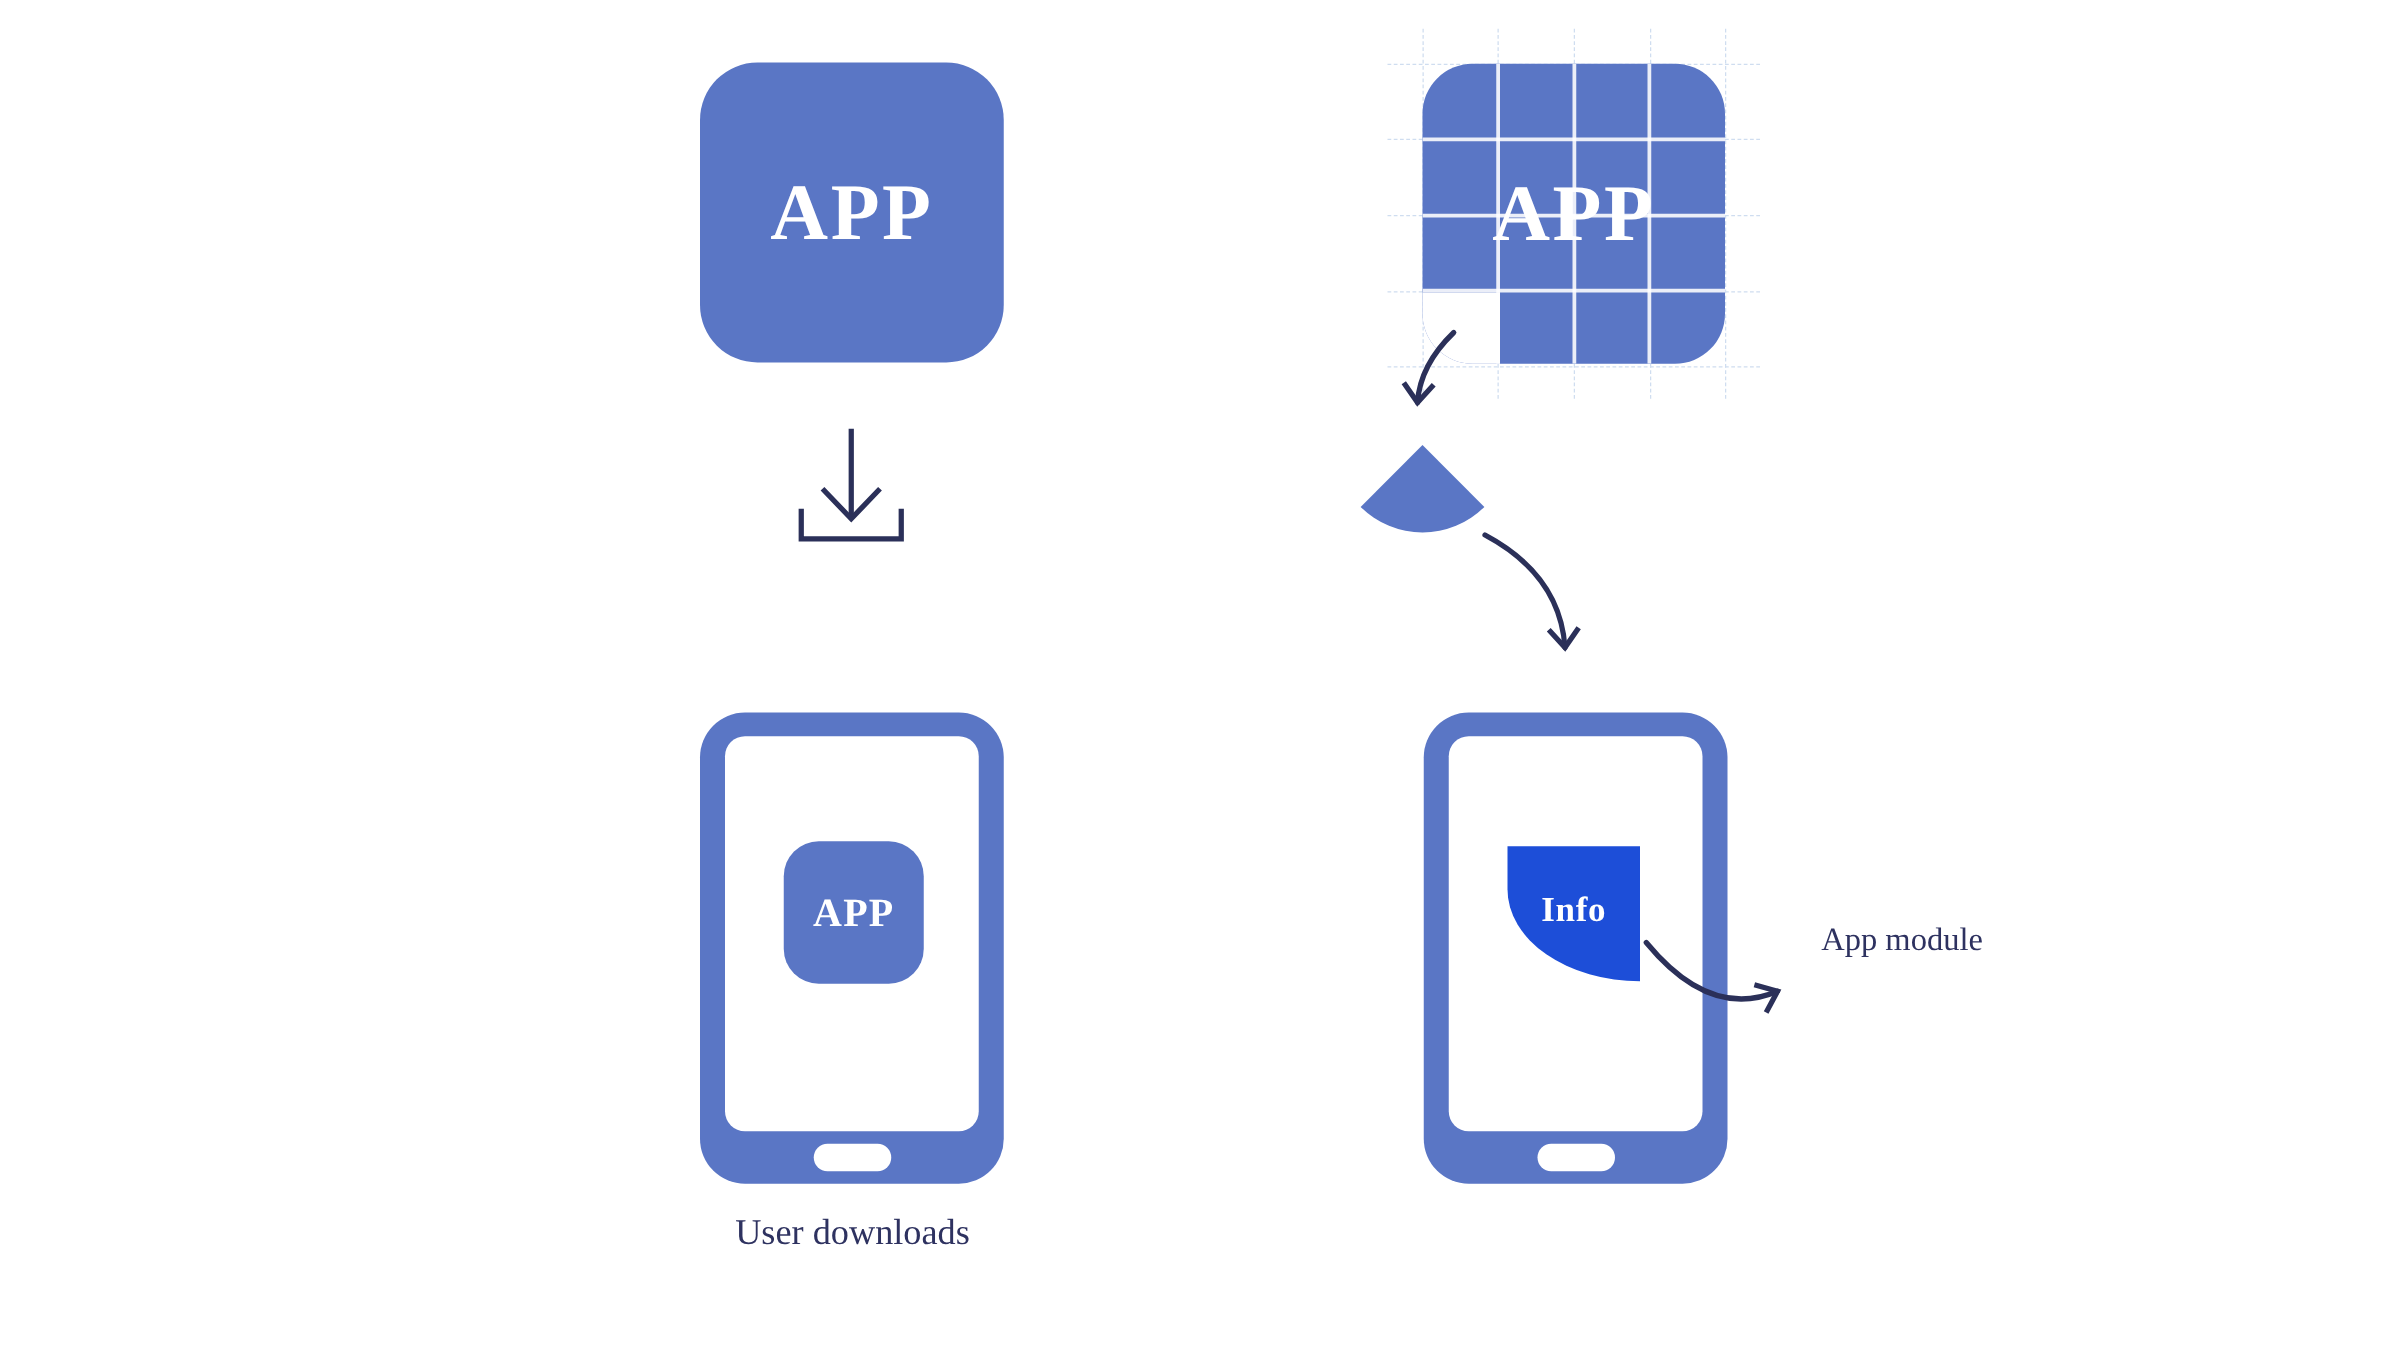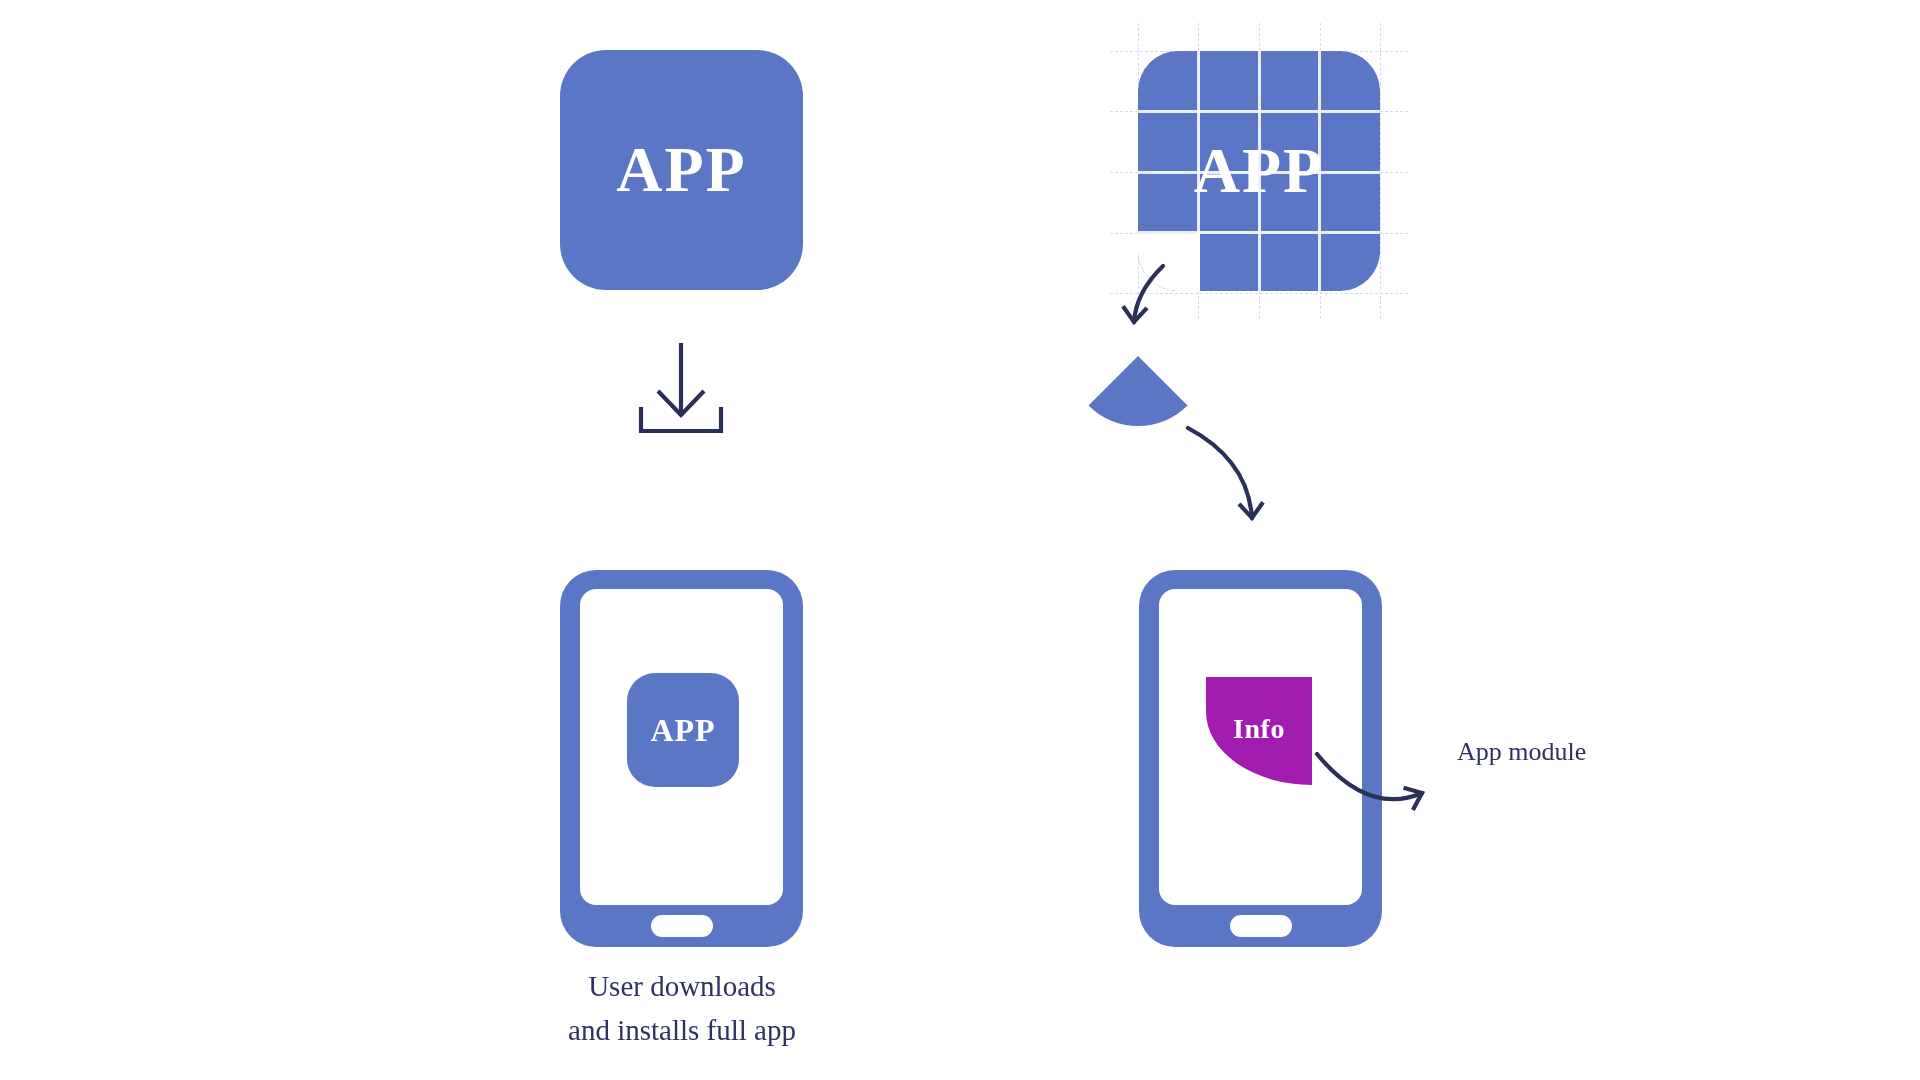--- a/index.html
+++ b/index.html
@@ -25,21 +25,21 @@
   
   .phone{position:absolute;top:570px;width:243px;height:377px;background:#5a76c5;border-radius:36px;}
   #left-phone{left:560px;}
   #right-phone{left:1139px;}
   .screen{position:absolute;left:20px;right:20px;top:19px;bottom:42px;background:#ffffff;border-radius:16px;}
   .home-pill{position:absolute;left:50%;transform:translateX(-50%);bottom:10px;width:62px;height:22px;
     background:#ffffff;border-radius:11px;}
   .app-badge{position:absolute;left:67px;top:103px;width:112px;height:114px;background:#5a76c5;
     border-radius:28px;display:flex;align-items:center;justify-content:center;
     color:#ffffff;font-size:32px;font-weight:700;letter-spacing:1px;}
-  #info-shape{position:absolute;left:67px;top:107px;width:106px;height:108px;background:#a21caf;
+  #info-shape{position:absolute;left:67px;top:107px;width:106px;height:108px;background:#1d4ed8;
     border-bottom-left-radius:100% 68%;text-align:center;box-sizing:border-box;padding-top:36px;
     color:#ffffff;font-size:28px;font-weight:700;letter-spacing:0.5px;}
   
   .caption{position:absolute;top:964px;text-align:center;color:#2e3260;font-size:29px;font-weight:400;
     line-height:44px;}
   #left-caption{left:500px;width:364px;}
   #right-caption{left:1078px;width:364px;}
   #annotation{position:absolute;left:1457px;top:730px;width:300px;color:#2e3260;font-size:26px;
     font-weight:400;line-height:43px;text-align:left;}
   svg{position:absolute;overflow:visible;}
@@ -62,21 +62,20 @@
 <div id="left-phone" class="phone">
   <div class="screen"></div>
   <div class="app-badge">
     <span>APP</span>
   </div>
   <div class="home-pill"></div>
 </div>
 
 <div id="left-caption" class="caption">
   <div>User downloads</div>
-  <div>and installs full app</div>
 </div>
 
 <div id="graph-lines" class="abs">
   <div class="fl-v p0"></div>
   <div class="fl-v p1"></div>
   <div class="fl-v p2"></div>
   <div class="fl-v p3"></div>
   <div class="fl-v p4"></div>
   <div class="fl-h p0"></div>
   <div class="fl-h p1"></div>

